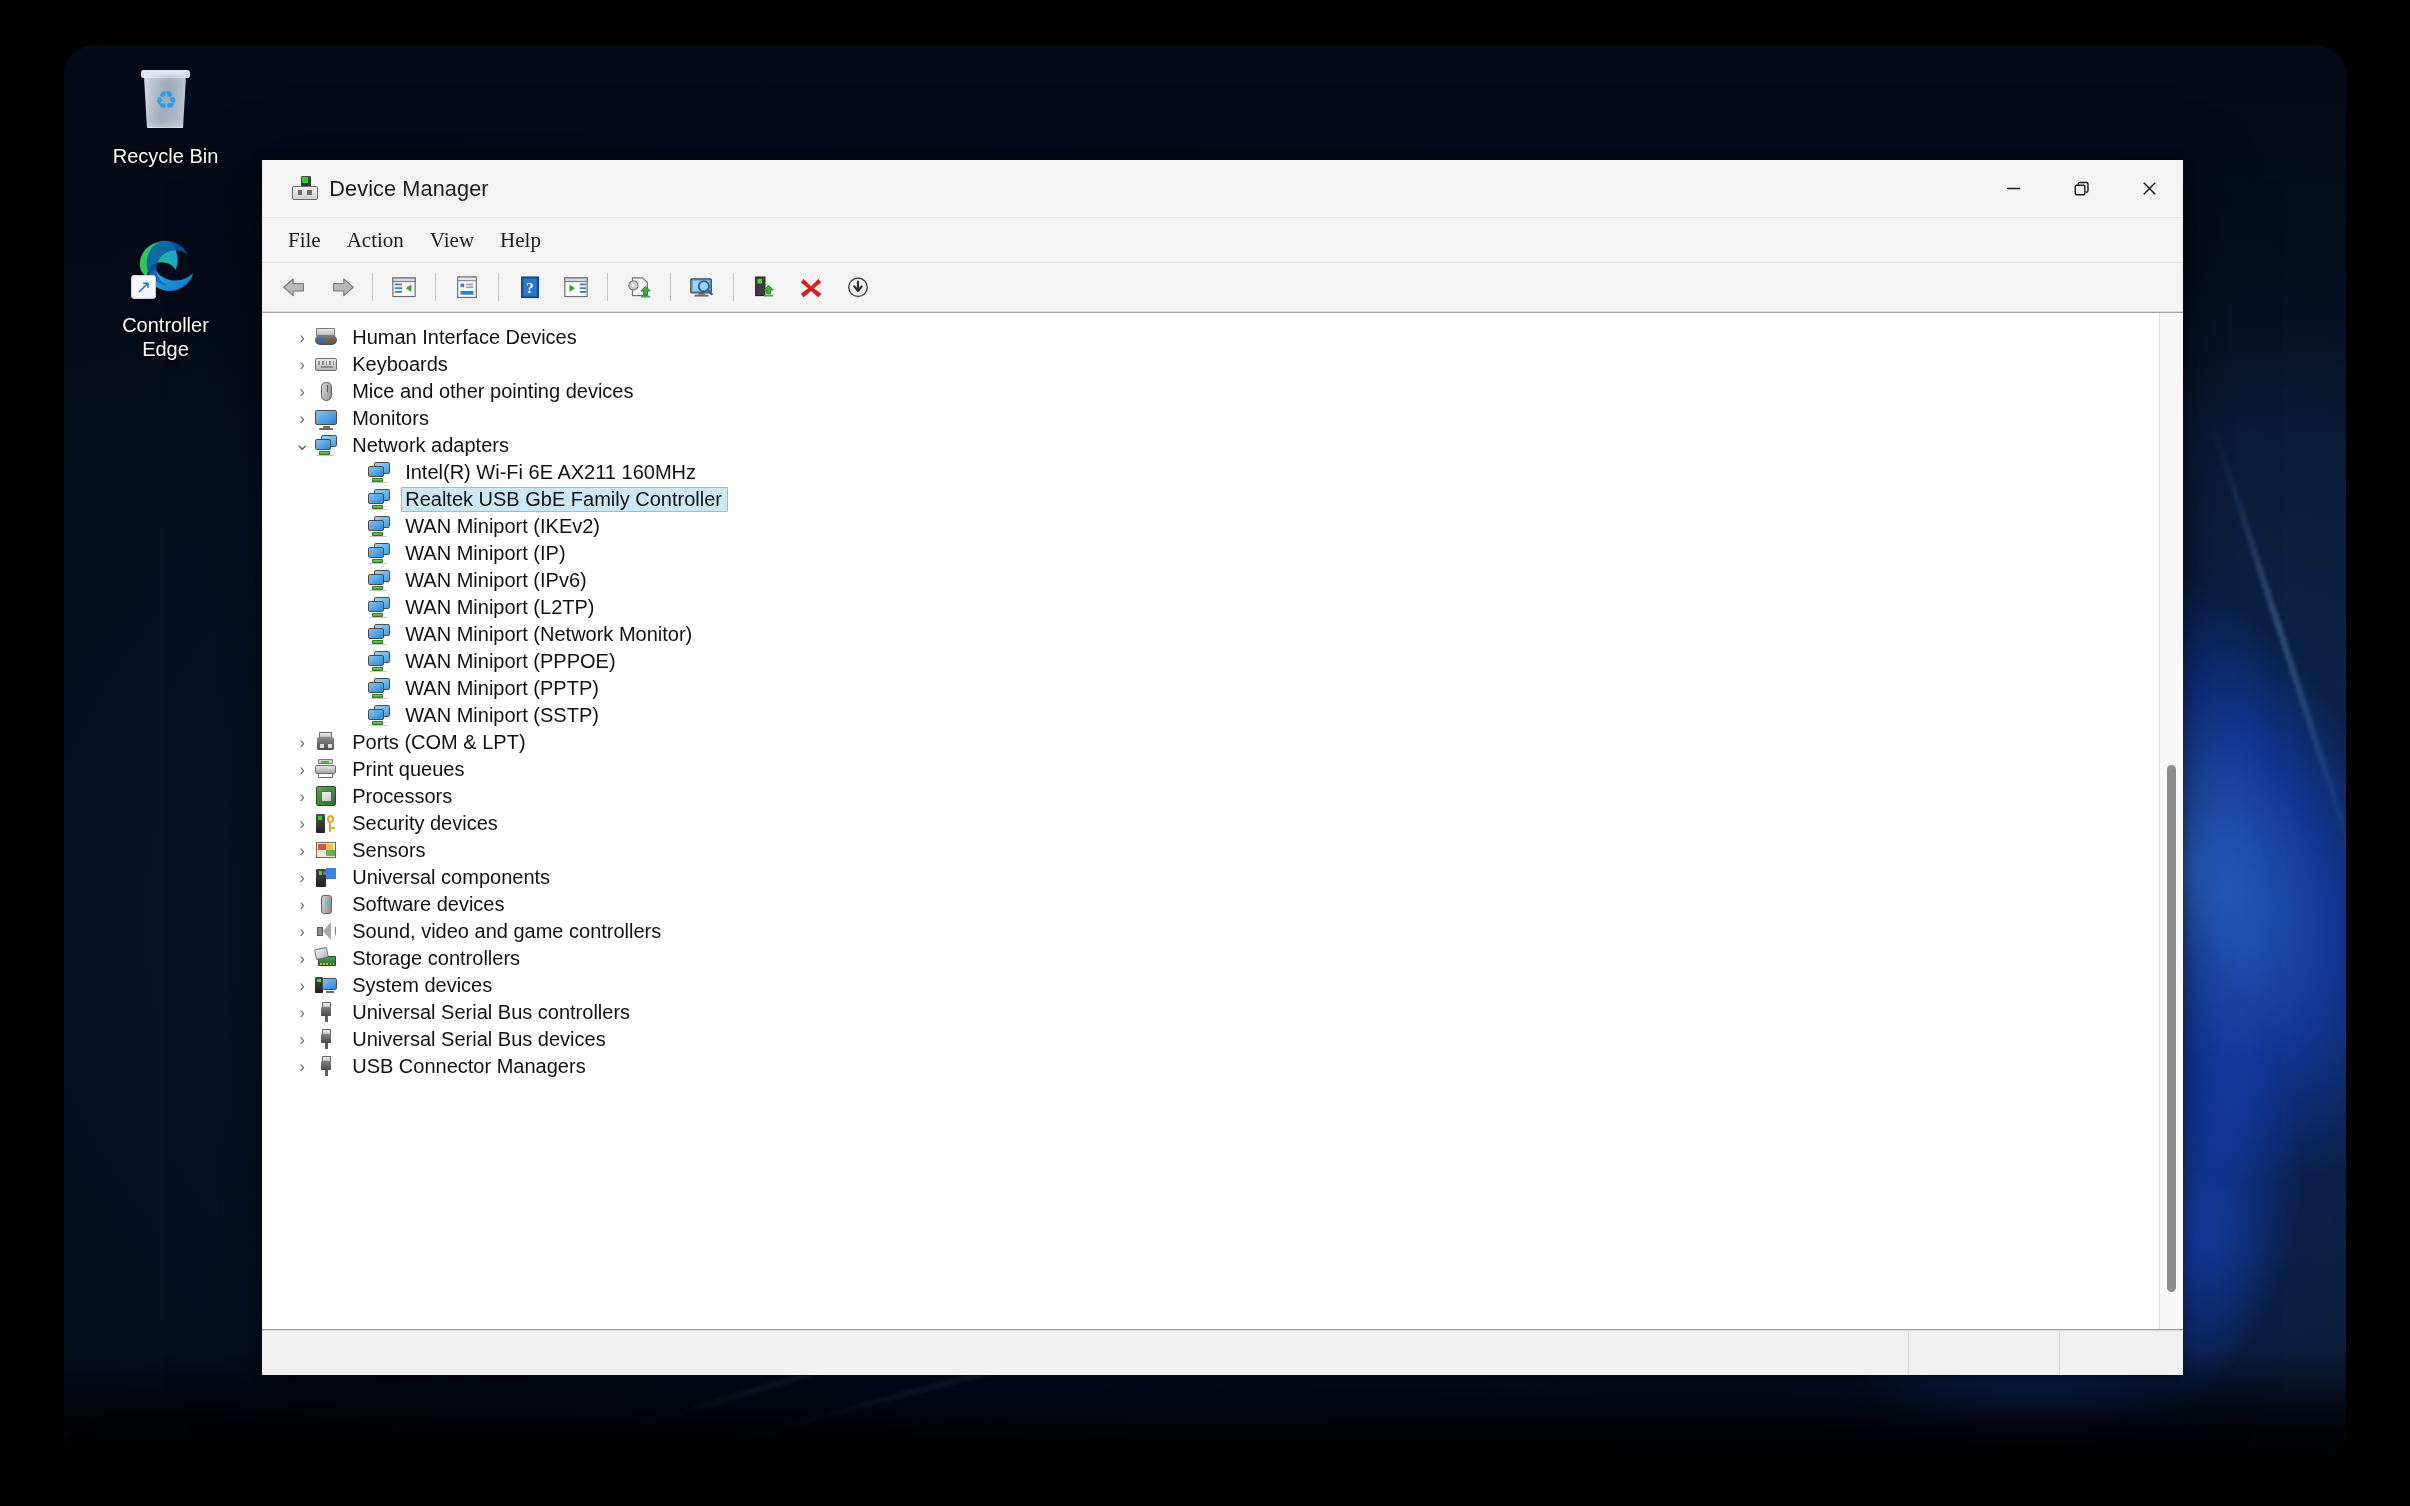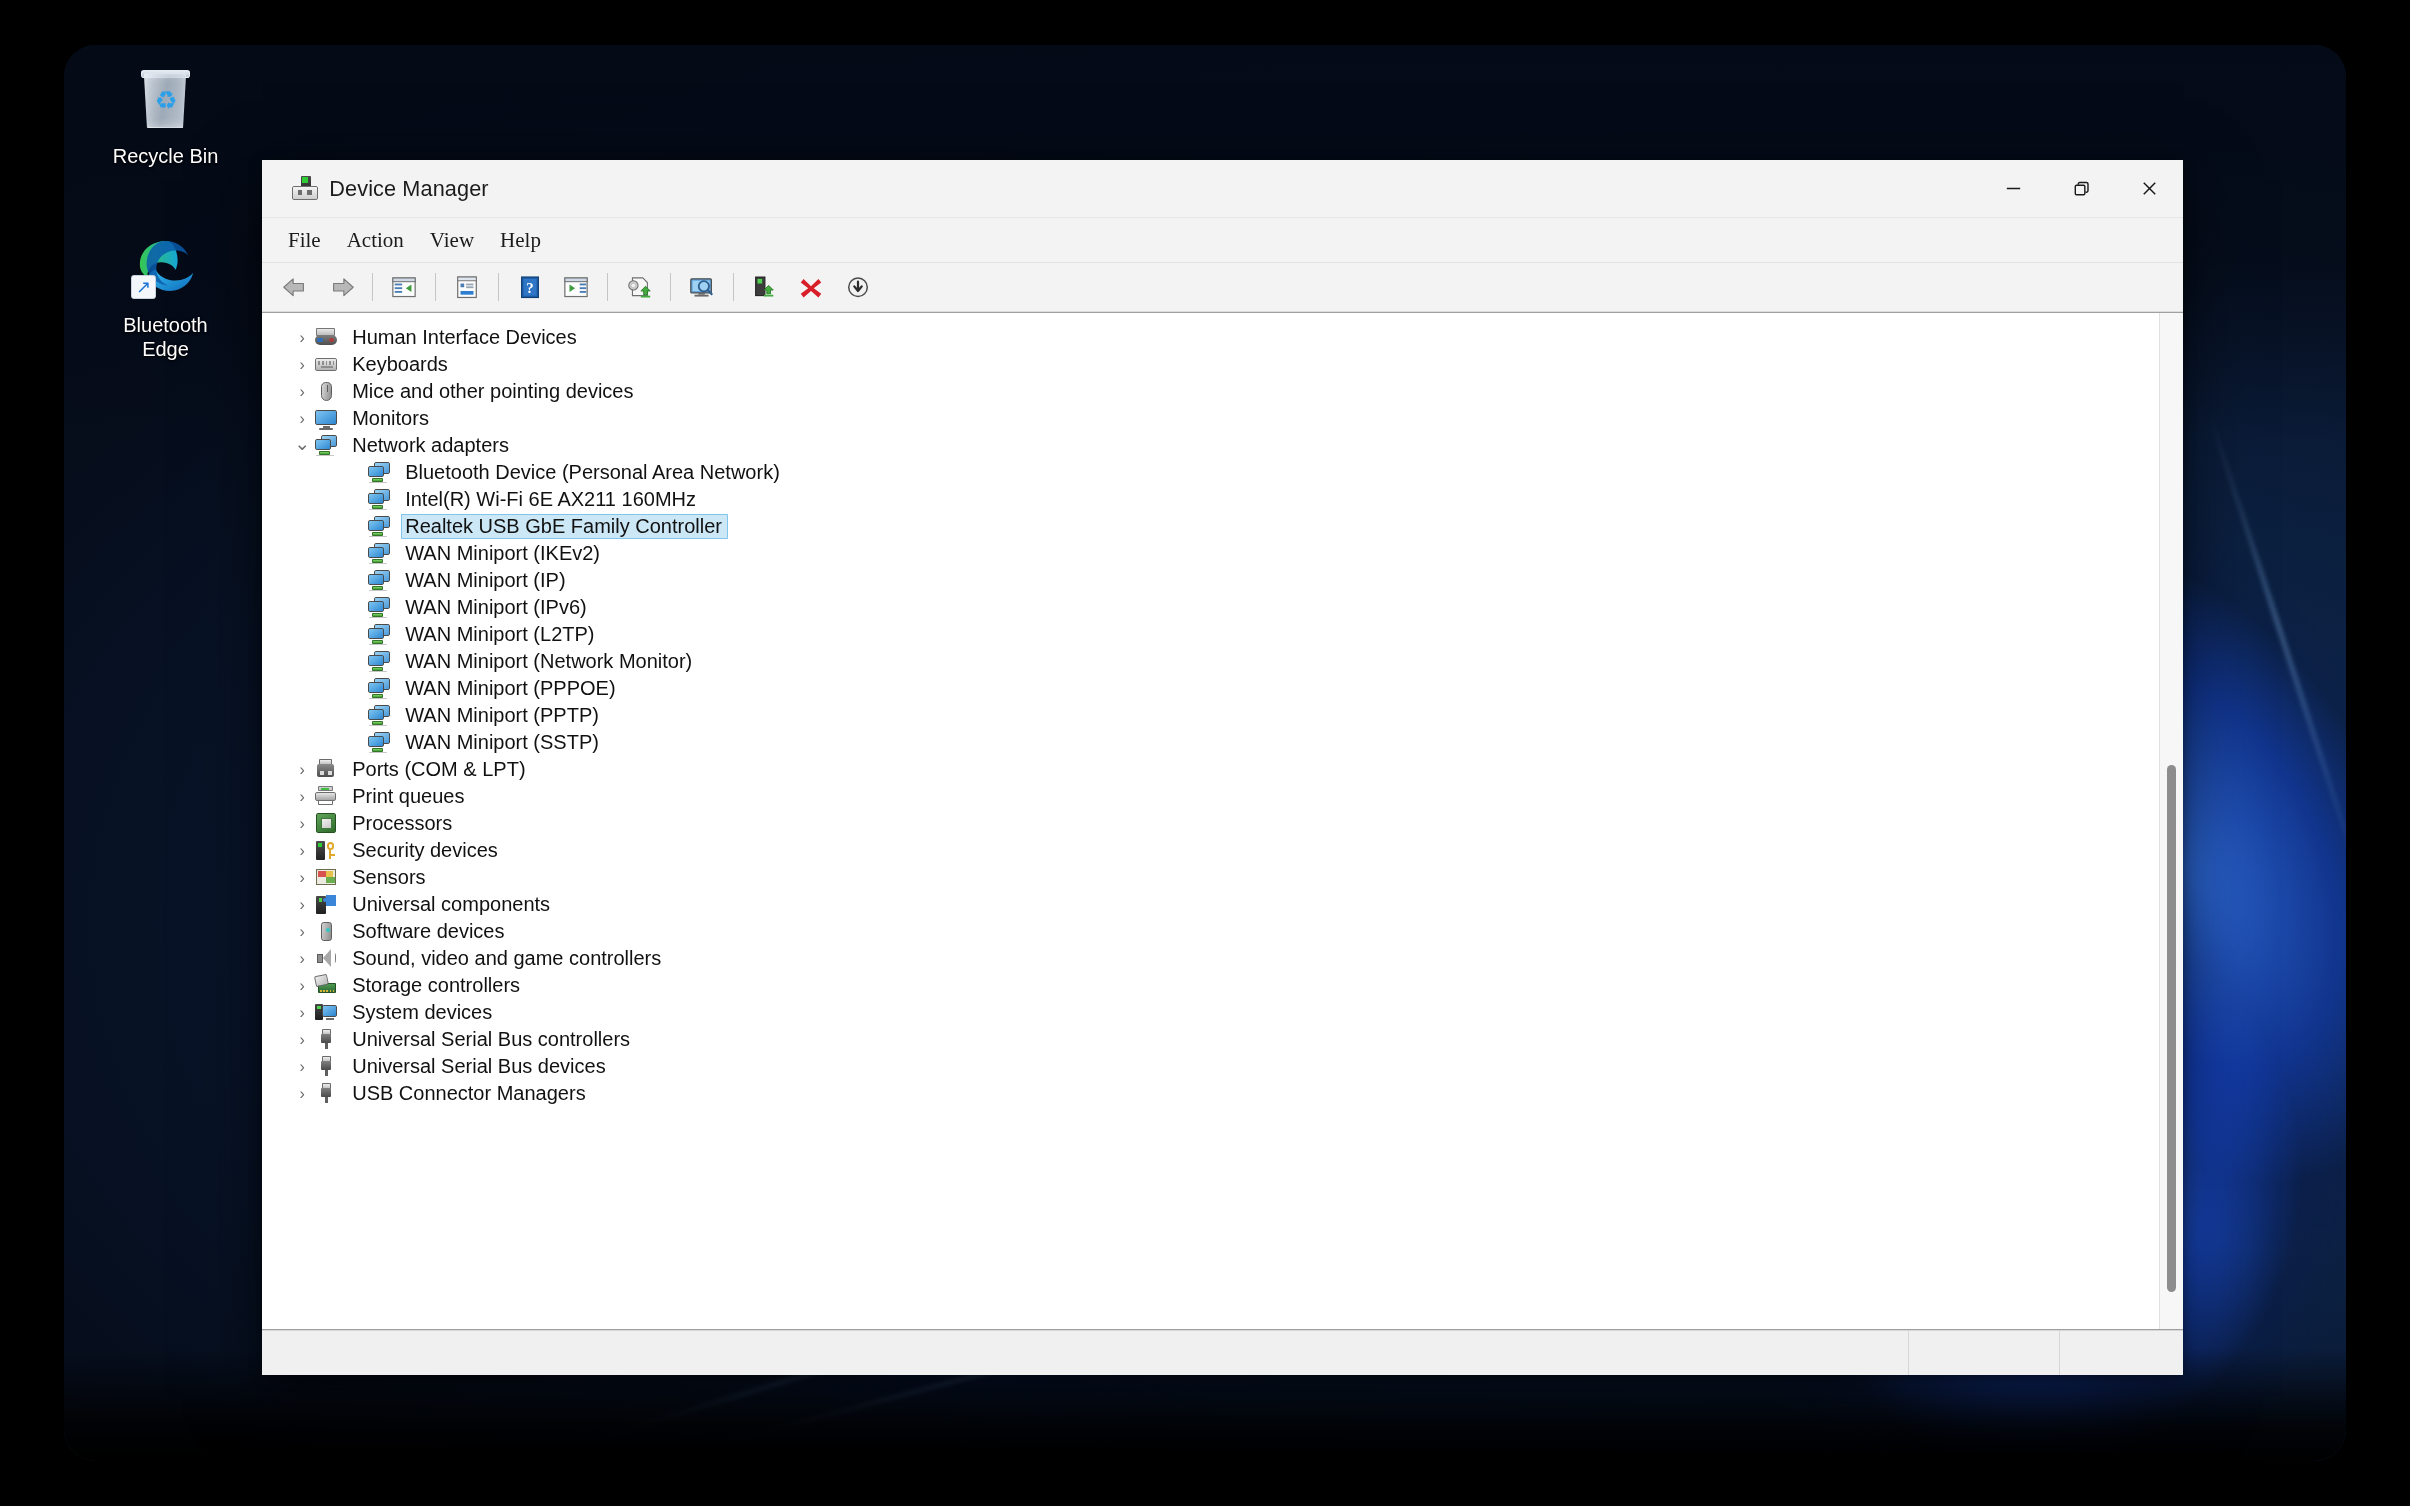--- a/index.html
+++ b/index.html
@@ -417,21 +417,21 @@
               <stop offset="0" stop-color="#36c752"></stop>
                 <stop offset="1" stop-color="#17a7d6"></stop>
             </linearGradient>
           </defs>
           <path d="M32 4C16 4 5 15 5 28c0 6 3 11 8 13-1-8 5-15 14-15 8 0 13 4 15 8 1-3 2-6 2-9C44 13 39 4 32 4z" fill="url(#eg2)"></path>
           <path d="M13 41c5 11 17 17 29 14 9-2 16-9 18-18-4 5-11 8-18 8-10 0-18-5-21-12-3 2-6 5-8 8z" fill="url(#eg1)"></path>
           <path d="M32 4c10 0 19 6 23 15-3-3-8-5-13-5-11 0-20 8-20 19 0 8 5 14 12 17-12-1-22-11-22-22C12 14 21 4 32 4z" fill="#0b5cab" opacity=".85"></path>
         </svg>
         <div class="edge-shortcut">↗</div>
       </div>
-      <div>Bluetooth</div>
+      <div>Controller</div>
       <div>Edge</div>
     </div>
 
     <div id="dm-window">
 
       <div class="titlebar">
         <div class="title-icon">
           <div class="ti-stack"></div>
           <div class="ti-led"></div>
           <div class="ti-base"></div>
@@ -605,30 +605,20 @@
               <div class="label-box">Network adapters</div>
             </div>
             <div class="row child">
               <div class="chev"></div>
               <div class="icn">
                 <span class="ic na-sh"></span>
                 <span class="ic na-back"></span>
                 <span class="ic na-front"></span>
                 <span class="ic na-green"></span>
               </div>
-              <div class="label-box">Bluetooth Device (Personal Area Network)</div>
-            </div>
-            <div class="row child">
-              <div class="chev"></div>
-              <div class="icn">
-                <span class="ic na-sh"></span>
-                <span class="ic na-back"></span>
-                <span class="ic na-front"></span>
-                <span class="ic na-green"></span>
-              </div>
               <div class="label-box">Intel(R) Wi-Fi 6E AX211 160MHz</div>
             </div>
             <div class="row child selected">
               <div class="chev"></div>
               <div class="icn">
                 <span class="ic na-sh"></span>
                 <span class="ic na-back"></span>
                 <span class="ic na-front"></span>
                 <span class="ic na-green"></span>
               </div>

